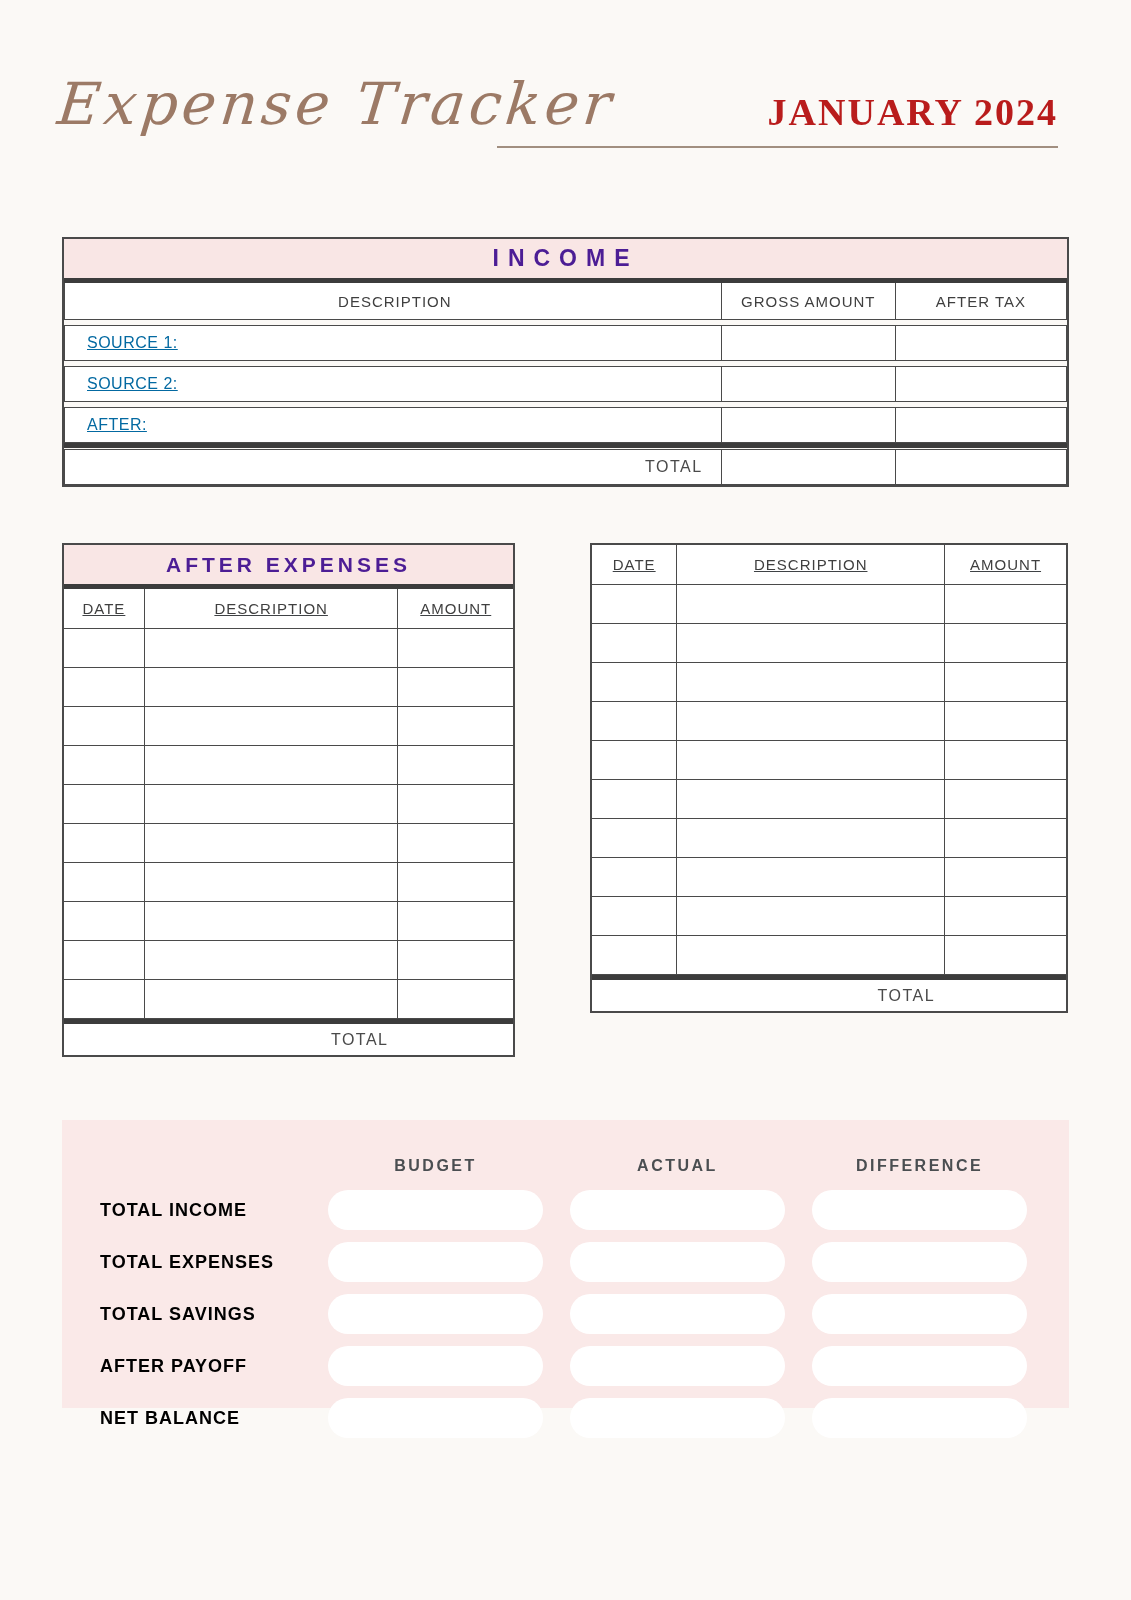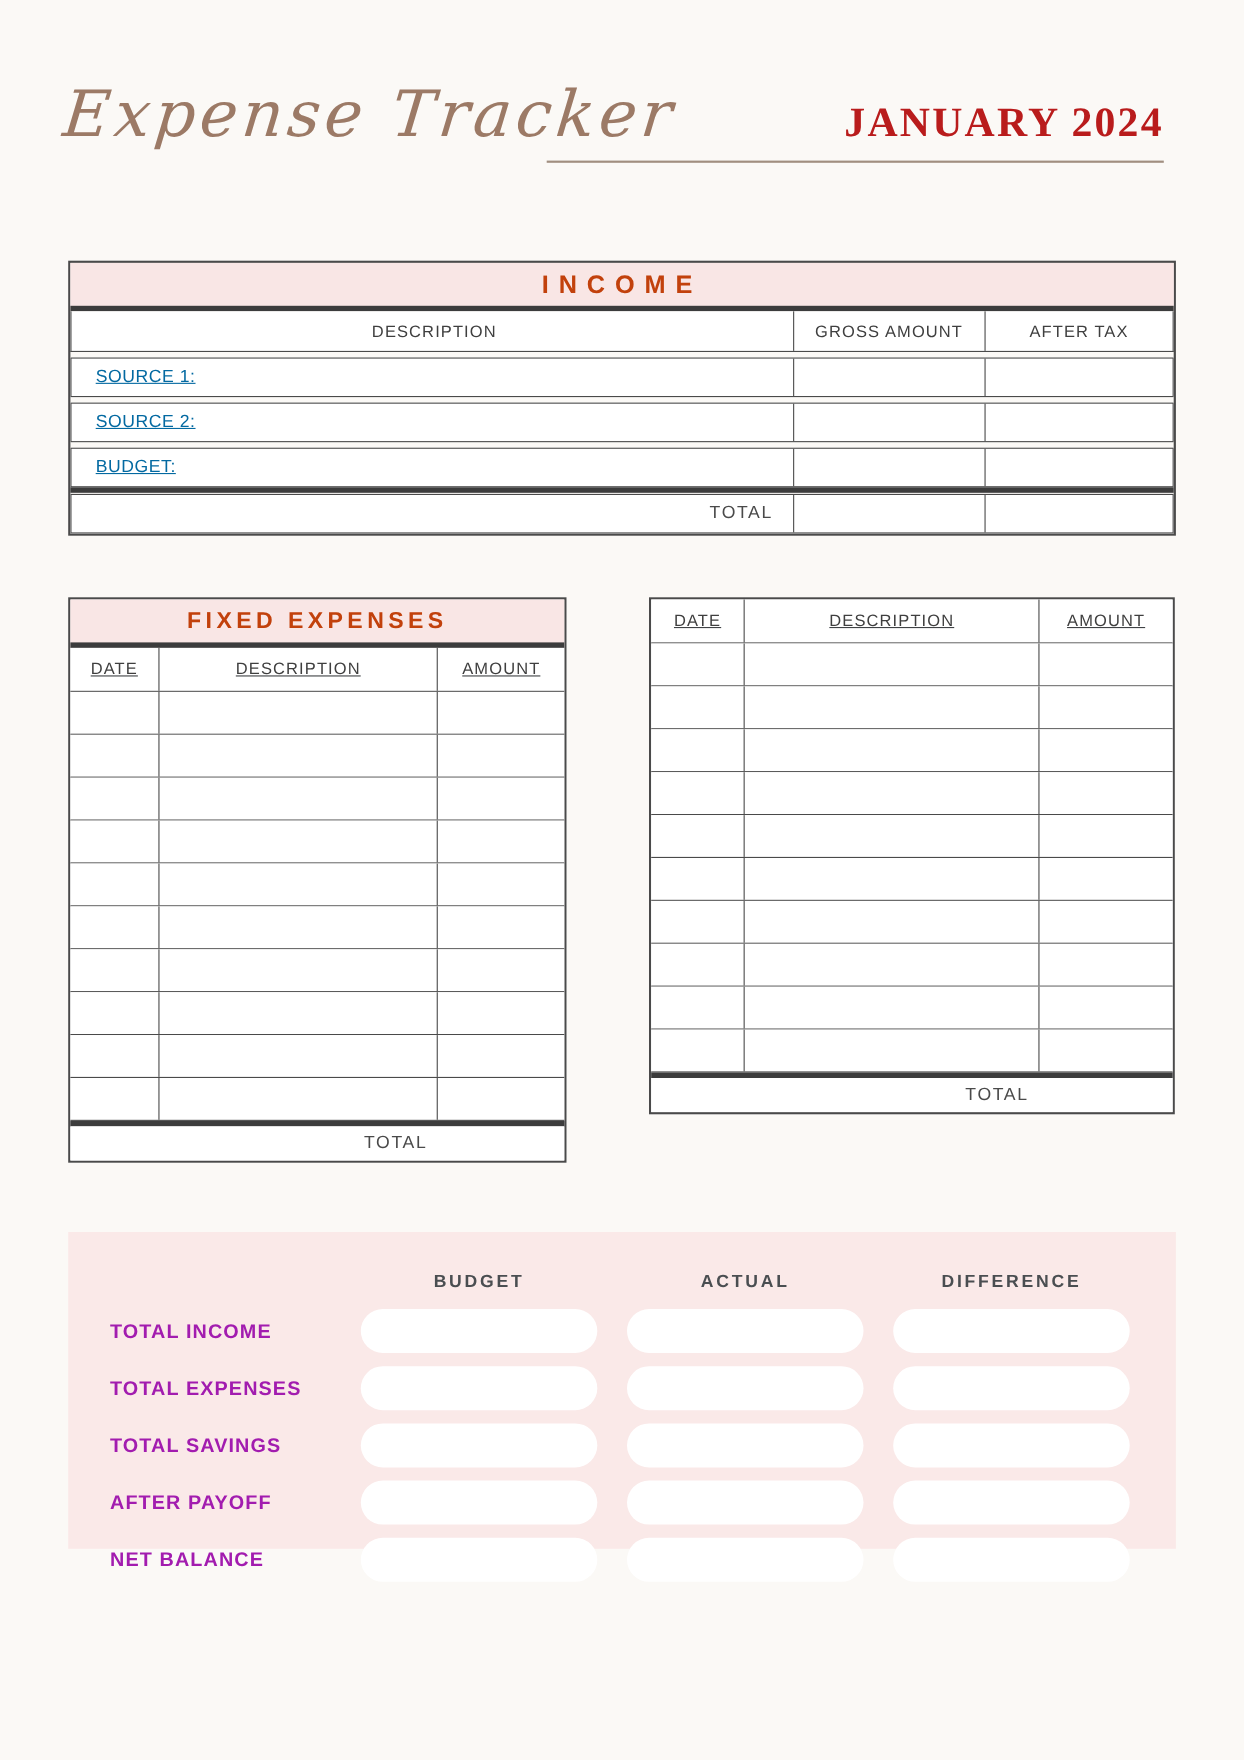--- a/index.html
+++ b/index.html
@@ -47,21 +47,21 @@
     white-space:nowrap;
   }
 
   
   .band{
     height:44px;
     background:var(--pink);
     border-bottom:5px solid var(--line-dark);
     display:flex;align-items:center;justify-content:center;
     font-weight:bold;
-    color:#c2410c;
+    color:#4c1d95;
   }
   .thick-divider{height:5px;background:var(--line-dark);}
 
   
   .income-table{
     position:absolute;left:62px;top:237px;width:1007px;
     border:2px solid var(--border);
     background:transparent;
   }
   .income-table .band{font-size:23px;letter-spacing:9px;}
@@ -118,21 +118,21 @@
     grid-template-columns:201px 215px 215px 215px;
     column-gap:27px;
     row-gap:12px;
     align-items:center;
   }
   .sum-col-head{
     text-align:center;font-size:16px;letter-spacing:2.5px;
     color:#4a4e51;font-weight:bold;height:24px;line-height:24px;
   }
   .sum-row-label{
-    font-size:18px;letter-spacing:1px;color:#a21caf;font-weight:bold;
+    font-size:18px;letter-spacing:1px;color:#000000;font-weight:bold;
     padding-left:0px;white-space:nowrap;
   }
   .pill{
     height:40px;background:#ffffff;border-radius:20px;width:100%;
   }
 </style>
 </head>
 <body>
 
 <div class="page">
@@ -161,39 +161,39 @@
     <div class="irow gap">
       <div class="ic desc">
           <span class="row-label">SOURCE 2:</span>
         </div>
       <div class="ic gross"></div>
       <div class="ic after"></div>
     </div>
 
     <div class="irow gap">
       <div class="ic desc">
-          <span class="row-label">BUDGET:</span>
+          <span class="row-label">AFTER:</span>
         </div>
       <div class="ic gross"></div>
       <div class="ic after"></div>
     </div>
 
     <div class="thick-divider"></div>
 
     <div class="irow total-row">
       <div class="ic desc">
           <span class="total-label">TOTAL</span>
         </div>
       <div class="ic gross"></div>
       <div class="ic after"></div>
     </div>
   </div>
 
   <div class="exp-table fixed">
-    <div class="band">FIXED EXPENSES</div>
+    <div class="band">AFTER EXPENSES</div>
     <div class="exp-row hdr">
       <div class="ec date">DATE</div>
       <div class="ec desc">DESCRIPTION</div>
       <div class="ec amt">AMOUNT</div>
     </div>
     <div>
         <div class="exp-row">
           <div class="ec date"></div>
           <div class="ec desc"></div>
           <div class="ec amt"></div>

